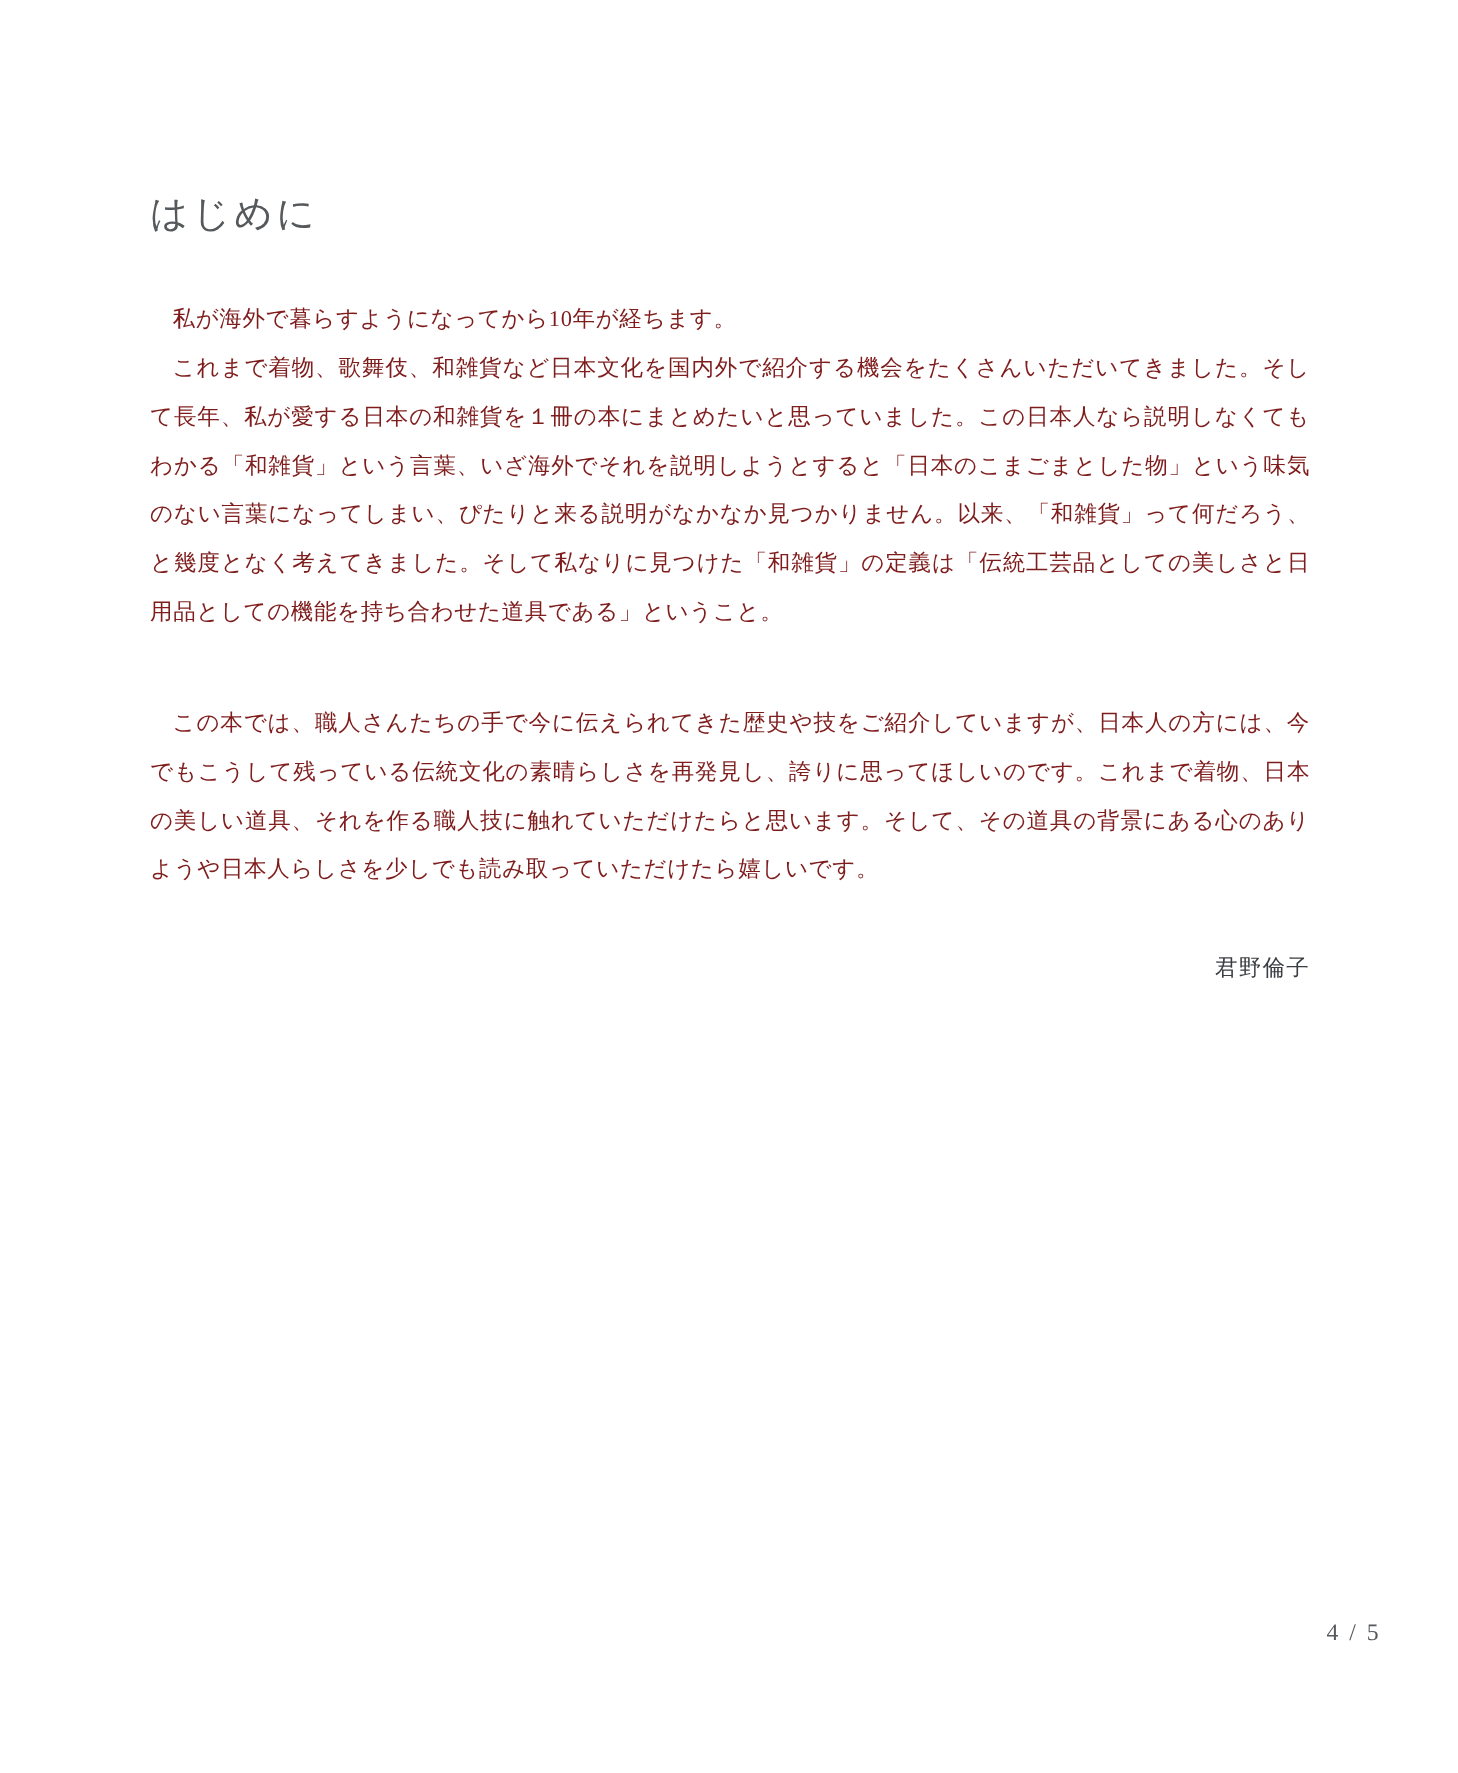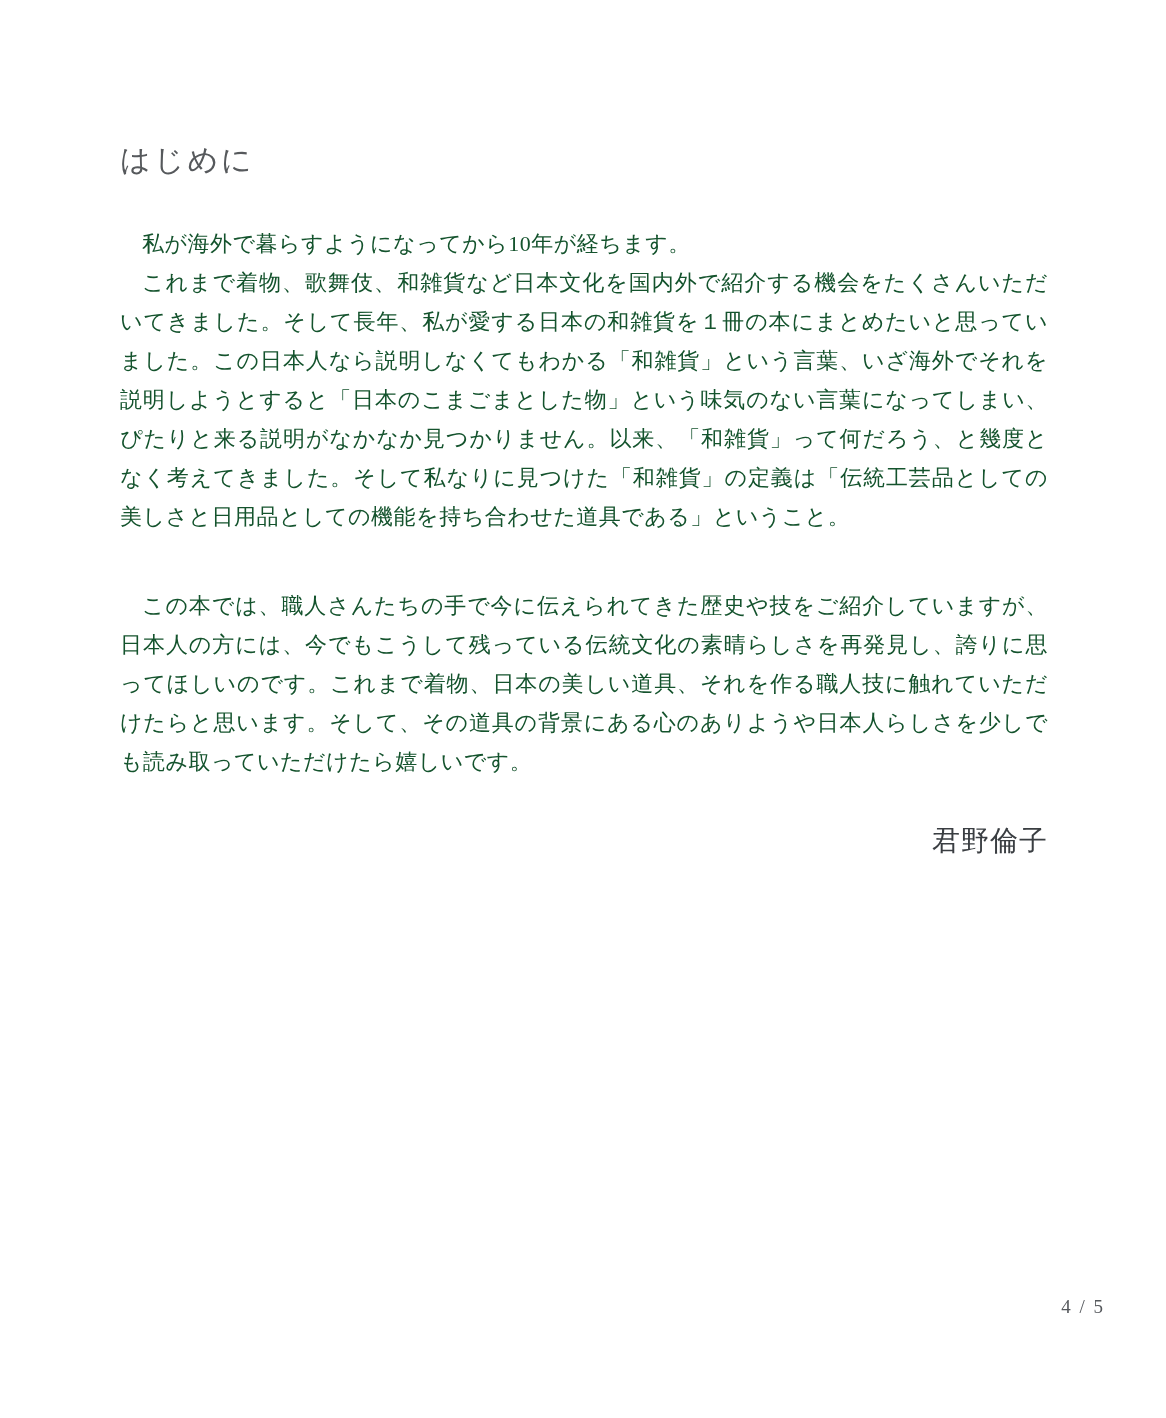--- a/index.html
+++ b/index.html
@@ -12,48 +12,48 @@
     width: 1166px;
     height: 1418px;
     background: #ffffff;
     overflow: hidden;
     font-family: "Liberation Serif", "DejaVu Serif", serif;
   }
   .content {
     position: absolute;
     left: 120px;
     right: 118px;
-    top: 142px;
+    top: 154px;
   }
   .doc-title {
     font-size: 30px;
     font-weight: normal;
     color: #56595c;
     letter-spacing: 3px;
     line-height: 36px;
     margin: 0 0 46px 0;
   }
   .para {
-    font-size: 22px;
+    font-size: 18px;
     line-height: 39px;
-    color: #14532d;
+    color: #7f1d1d;
     text-align: justify;
     text-justify: inter-ideograph;
     text-indent: 1em;
     letter-spacing: 0.5px;
     margin: 0;
   }
   .gap-before {
     margin-top: 39px;
   }
   .gap-before-lg {
     margin-top: 50px;
   }
   .signature {
-    font-size: 28px;
+    font-size: 18px;
     line-height: 39px;
     color: #3a3e42;
     text-align: right;
     letter-spacing: 1px;
     margin-top: 40px;
   }
   .page-number {
     position: absolute;
     top: 1296px;
     right: 61px;

